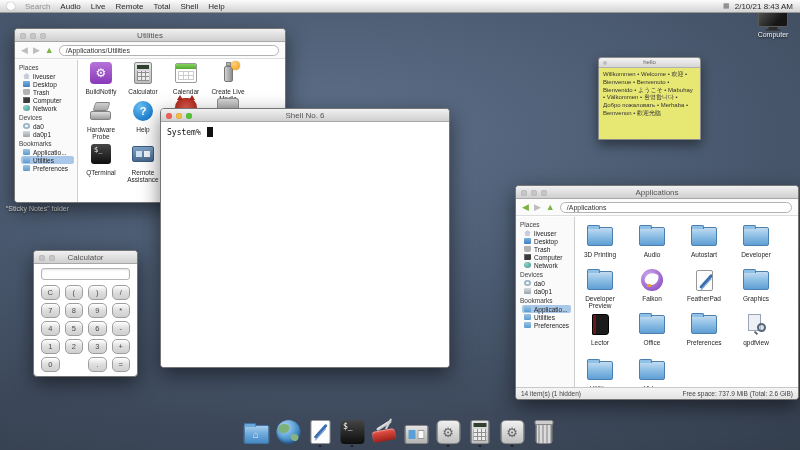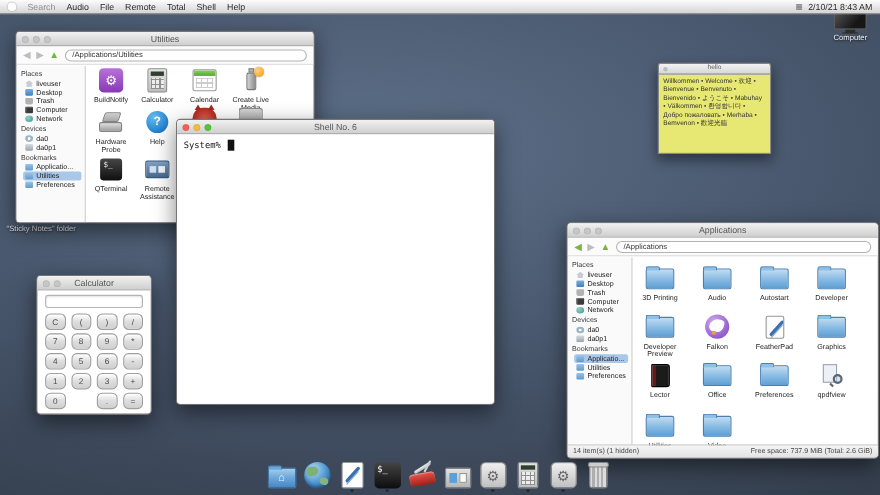--- a/index.html
+++ b/index.html
@@ -181,21 +181,21 @@
 </style>
 </head>
 <body>
 
 <div class="desktop">
 
   <div class="menubar">
     <span class="menu-logo"></span>
     <span class="menu-item dim">Search</span>
     <span class="menu-item">Audio</span>
-    <span class="menu-item">File</span>
+    <span class="menu-item">Live</span>
     <span class="menu-item">Remote</span>
     <span class="menu-item">Total</span>
     <span class="menu-item">Shell</span>
     <span class="menu-item">Help</span>
     <span class="menubar-right">
       <span class="grid-icon">▦</span>
       <span>2/10/21 8:43 AM</span>
     </span>
   </div>
 
@@ -333,21 +333,21 @@
                 <span class="p1"></span>
                 <span class="p2"></span>
               </span>
             </div>
           <div>Remote Assistance</div>
         </div>
       </div>
     </div>
   </div>
 
-  <div class="window" style="left:515px; top:202px; width:284px; height:215px; z-index:20;">
+  <div class="window" style="left:515px; top:185px; width:284px; height:215px; z-index:20;">
     <div class="titlebar">
       <span class="lights">
         <span class="light"></span>
         <span class="light"></span>
         <span class="light"></span>
       </span>
       <span>Applications</span>
     </div>
     <div class="toolbar">
       <span class="nav enabled">◀</span>

